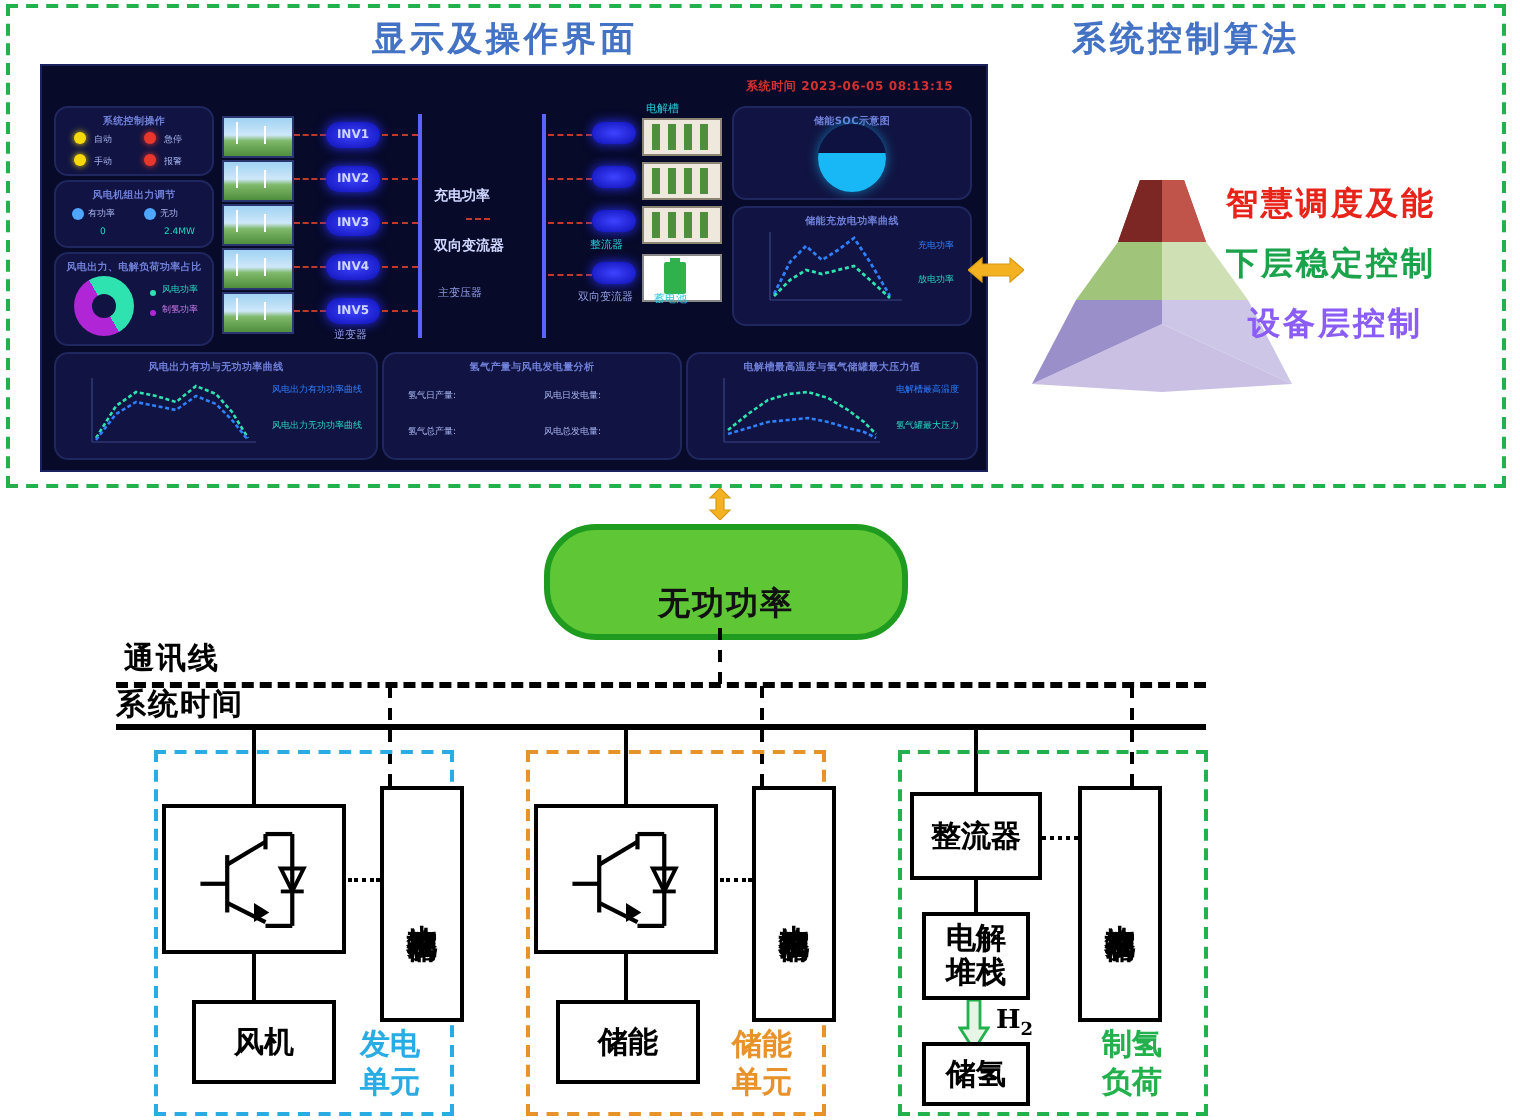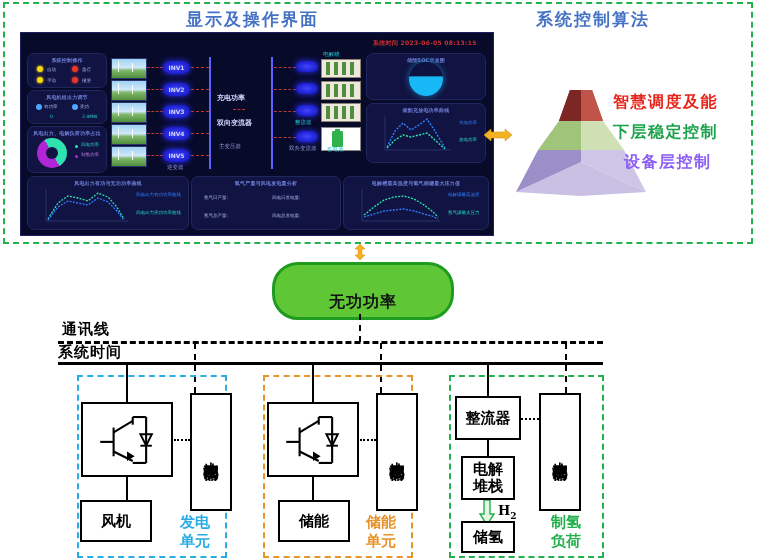--- a/index.html
+++ b/index.html
@@ -404,21 +404,21 @@
     <polygon points="46,50 54,55 46,60" fill="#000"></polygon>
     <line x1="52" y1="14" x2="52" y2="22" stroke="#000" stroke-width="2.2"></line>
     <line x1="52" y1="14" x2="66" y2="14" stroke="#000" stroke-width="2.2"></line>
     <line x1="66" y1="14" x2="66" y2="62" stroke="#000" stroke-width="2.2"></line>
     <line x1="52" y1="62" x2="66" y2="62" stroke="#000" stroke-width="2.2"></line>
     <polygon points="60,32 72,32 66,44" fill="none" stroke="#000" stroke-width="2"></polygon>
     <line x1="60" y1="44" x2="72" y2="44" stroke="#000" stroke-width="2"></line>
   </svg>
 </div>
 <div class="abs drop-solid" style="left:126px;top:477px;height:23px;"></div>
-<div class="abs blk" style="left:80px;top:500px;width:72px;height:42px;">
+<div class="abs blk" style="left:96px;top:500px;width:72px;height:42px;">
   <span>风机</span>
 </div>
 <div class="abs dashdot" style="left:174px;top:439px;width:16px;"></div>
 <div class="abs blk ctrl" style="left:190px;top:393px;">
   <span>本地控制器</span>
 </div>
 <div class="abs unit-name" id="name-gen">
   <span>发电</span><br>
   <span>单元</span>
 </div>

